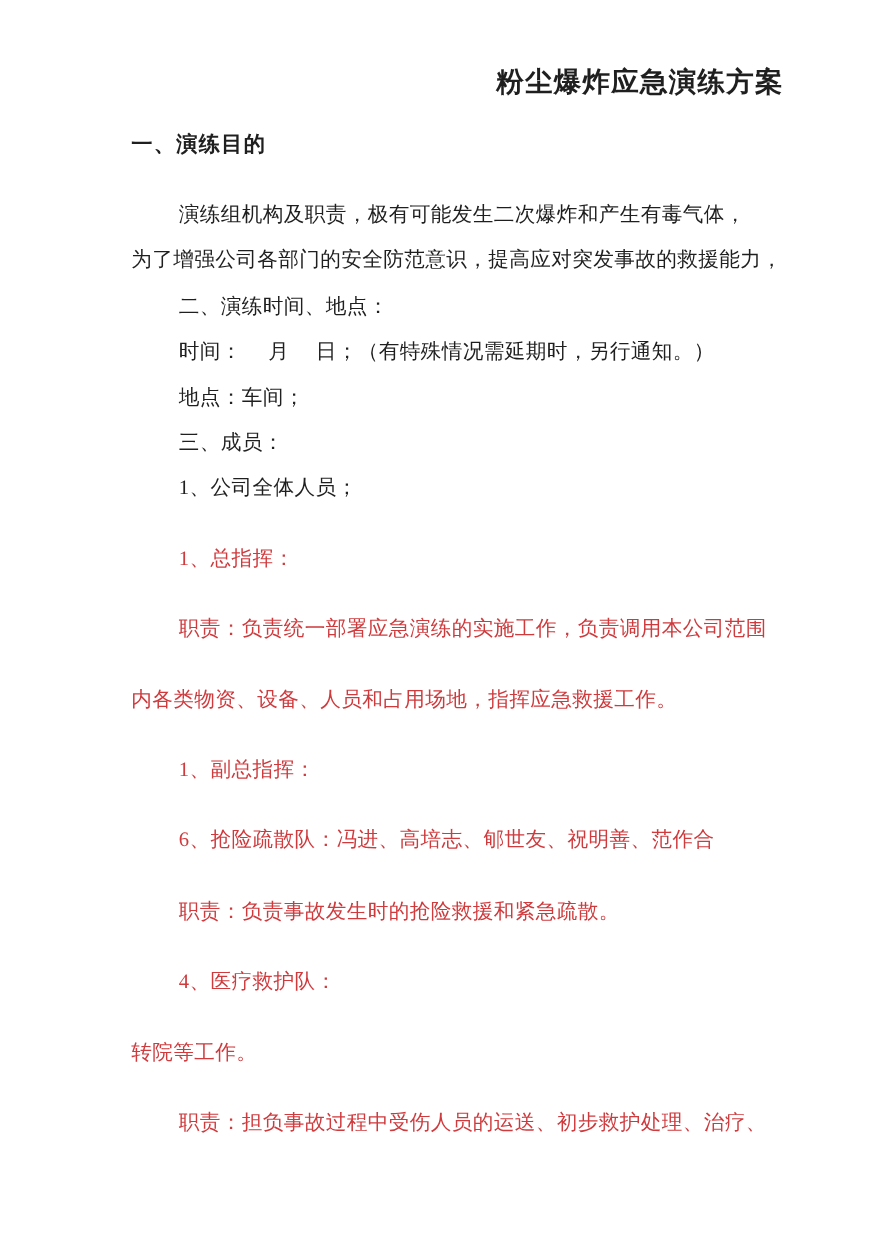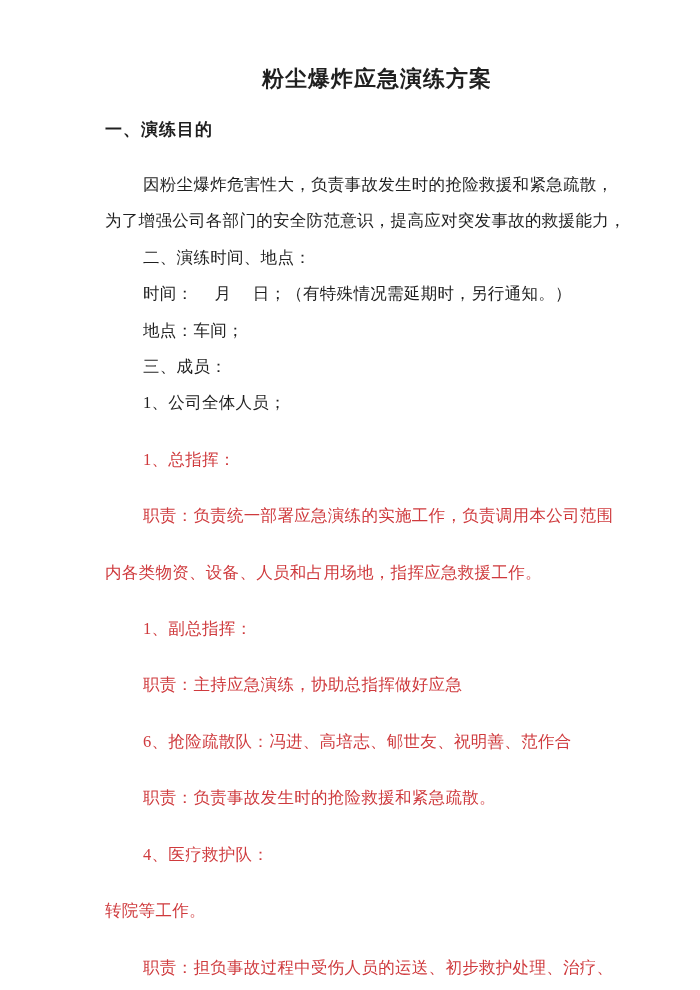--- a/index.html
+++ b/index.html
@@ -15,25 +15,25 @@
     overflow: hidden;
     font-family: "Liberation Serif", "DejaVu Serif", serif;
     color: var(--text-color, #1f1f1f);
     box-sizing: border-box;
   }
   .content {
     padding: 0 95px 0 105px;
   }
   .doc-title {
     margin: 0;
-    padding-top: 61px;
+    padding-top: 48px;
     font-size: 22px;
     font-weight: bold;
     line-height: 35px;
-    text-align: center;
+    text-align: right;
     position: relative;
     left: 22px;
     letter-spacing: 1px;
     color: var(--text-color, #1f1f1f);
   }
   .section-heading {
     margin: 16px 0 0 0;
     font-size: 17px;
     font-weight: bold;
     line-height: 37px;
@@ -60,32 +60,31 @@
   }
 </style>
 </head>
 <body>
 
 <div class="page">
   <div class="content">
     <h1 class="doc-title">粉尘爆炸应急演练方案</h1>
     <h2 class="section-heading">一、演练目的</h2>
     <div class="body-lines">
-        <div class="line indent">因粉尘爆炸危害性大，负责事故发生时的抢险救援和紧急疏散，</div>
+        <div class="line indent">演练组机构及职责，极有可能发生二次爆炸和产生有毒气体，</div>
         <div class="line">为了增强公司各部门的安全防范意识，提高应对突发事故的救援能力，</div>
         <div class="line indent">二、演练时间、地点：</div>
         <div class="line indent">时间：　 月　 日；（有特殊情况需延期时，另行通知。）</div>
         <div class="line indent">地点：车间；</div>
         <div class="line indent">三、成员：</div>
         <div class="line indent">1、公司全体人员；</div>
         <div class="line indent red">1、总指挥：</div>
         <div class="line indent red">职责：负责统一部署应急演练的实施工作，负责调用本公司范围</div>
         <div class="line red">内各类物资、设备、人员和占用场地，指挥应急救援工作。</div>
         <div class="line indent red">1、副总指挥：</div>
-        <div class="line indent red">职责：主持应急演练，协助总指挥做好应急</div>
         <div class="line indent red">6、抢险疏散队：冯进、高培志、郇世友、祝明善、范作合</div>
         <div class="line indent red">职责：负责事故发生时的抢险救援和紧急疏散。</div>
         <div class="line indent red">4、医疗救护队：</div>
         <div class="line red">转院等工作。</div>
         <div class="line indent red">职责：担负事故过程中受伤人员的运送、初步救护处理、治疗、</div>
       </div>
   </div>
 </div>
 
 </body></html>

